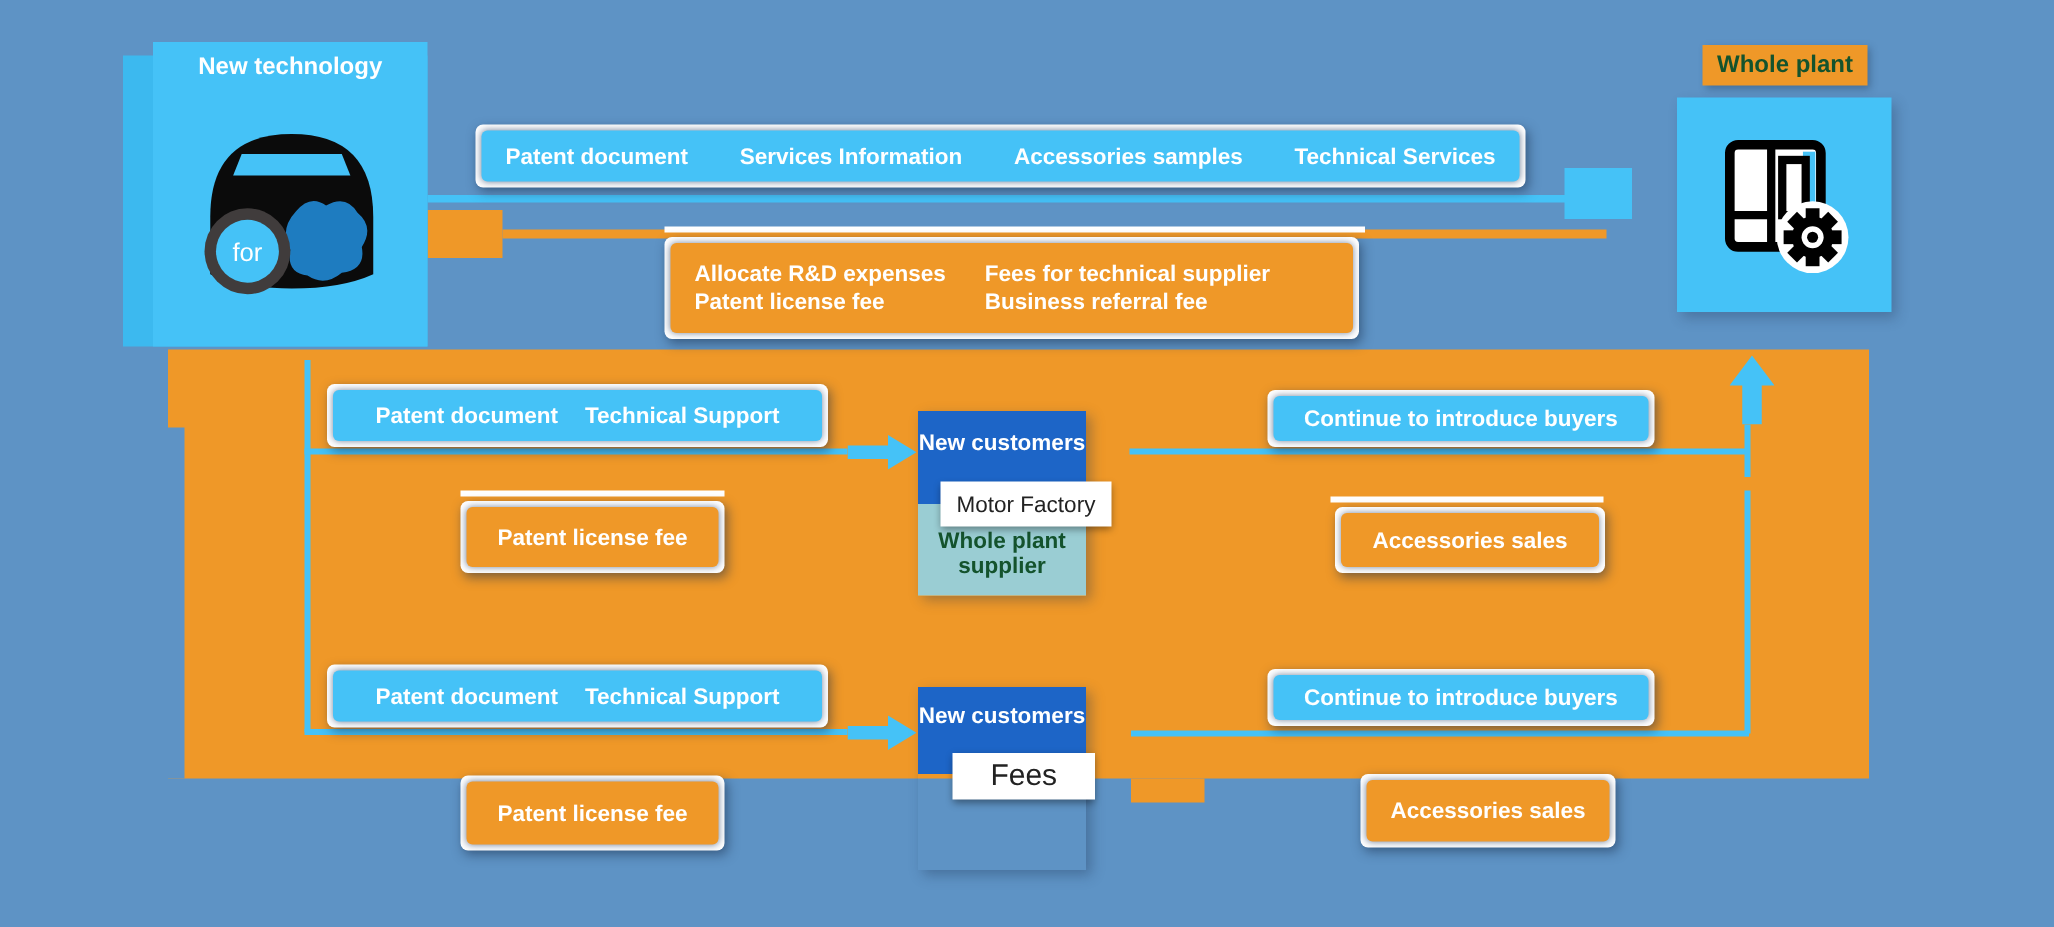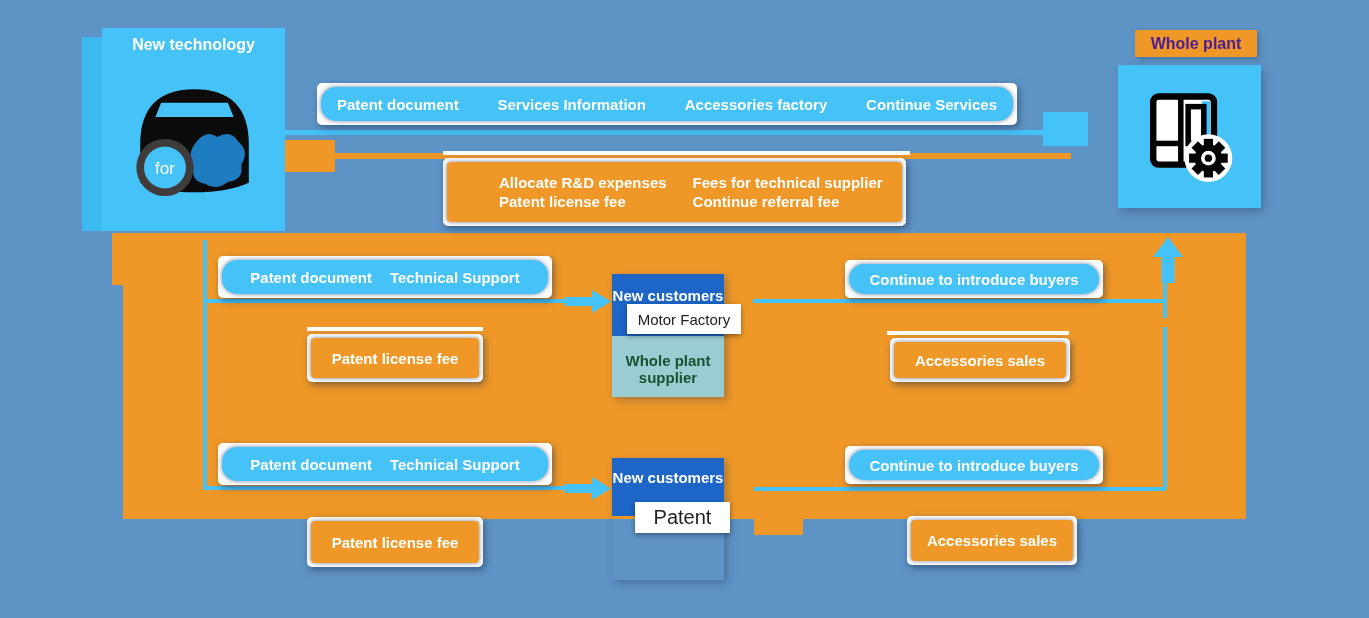--- a/index.html
+++ b/index.html
@@ -4,50 +4,50 @@
 <style>
   html,body{margin:0;padding:0;background:#5e93c5;}
   .stage{position:relative;width:1369px;height:618px;background:#5e93c5;overflow:hidden;
          font-family:"Liberation Sans",sans-serif;}
   .abs{position:absolute;}
   
   .frame{position:absolute;background:#fff;border-radius:5px;box-shadow:2px 3px 7px rgba(25,45,75,.5);}
   .frame>.inner{position:absolute;left:4px;top:4px;right:4px;bottom:4px;border-radius:4px;
       display:flex;align-items:center;justify-content:center;gap:18px;
       color:#fff;font-weight:600;font-size:15px;box-shadow:0 0 5px rgba(25,50,90,.6);}
-  .inner.cyan{background:#45c2f7;border-radius:15px;}
+  .inner.cyan{background:#45c2f7;}
   .inner.orange{background:#ef9828;}
   .whiteline{position:absolute;background:#fff;}
   .cyanline{position:absolute;background:#45c2f7;}
   .orangeline{position:absolute;background:#ef9828;}
 
   
   #nt-shadow{left:82px;top:37px;width:203px;height:194px;background:#3cb9ef;}
   #nt-box{left:102px;top:28px;width:183px;height:203px;background:#45c2f7;}
   #nt-title{position:absolute;left:0;top:8px;width:100%;text-align:center;color:#fff;
             font-size:16px;font-weight:600;}
   #helmet{position:absolute;left:20px;top:48px;width:145px;height:122px;}
 
   
-  #wp-label{left:1135px;top:30px;width:122px;height:27px;background:#ef9828;display:flex;
-            align-items:center;justify-content:center;color:#4c1d95;font-size:16px;font-weight:600;
+  #wp-label{left:1135px;top:30px;width:110px;height:27px;background:#ef9828;display:flex;
+            align-items:center;justify-content:center;color:#14532d;font-size:16px;font-weight:600;
             box-shadow:2px 2px 5px rgba(25,45,75,.35);text-align:right;}
   #wp-box{left:1118px;top:65px;width:143px;height:143px;background:#45c2f7;display:flex;
           align-items:center;justify-content:center;box-shadow:3px 4px 8px rgba(30,50,80,.3);}
 
   
   #topbar{left:317px;top:83px;width:700px;height:42px;}
   #topbar .inner{justify-content:space-between;padding:0 16px;gap:0;}
   #line-provide{left:285px;top:130px;width:803px;height:5px;}
   #sq-cyan{left:1043px;top:112px;width:45px;height:34px;background:#45c2f7;}
   #sq-orange{left:285px;top:140px;width:50px;height:32px;background:#ef9828;}
   #line-return{left:335px;top:153px;width:736px;height:6px;}
   #fees-topline{left:443px;top:151px;width:467px;height:4px;}
   #fees{left:443px;top:158px;width:463px;height:68px;}
-  #fees .inner{justify-content:flex-start;padding-left:52px;gap:26px;line-height:19px;text-align:left;}
+  #fees .inner{justify-content:flex-start;padding-left:16px;gap:26px;line-height:19px;text-align:left;}
 
   
   #container{left:112px;top:233px;width:1134px;height:286px;background:#ef9828;}
   #notch{left:112px;top:285px;width:11px;height:234px;background:#5e93c5;}
   #tab{left:754px;top:519px;width:49px;height:16px;background:#ef9828;}
 
   
   #vline-left{left:203px;top:240px;width:4px;height:248px;}
   #r1-lline{left:203px;top:299px;width:362px;height:4px;}
   #r1-rline{left:753px;top:299px;width:413px;height:4px;}
@@ -72,21 +72,21 @@
   .cust{position:absolute;width:112px;box-shadow:3px 3px 8px rgba(30,50,80,.35);}
   .cust .head{position:absolute;left:0;right:0;top:0;background:#1d65c7;color:#fff;
               font-weight:600;font-size:15px;text-align:center;box-sizing:border-box;}
   .cust .body{position:absolute;left:0;right:0;color:#14532d;font-weight:600;font-size:15px;
               text-align:center;line-height:17px;box-sizing:border-box;}
   .cust .tag{position:absolute;background:#fff;color:#222;display:flex;align-items:center;
              justify-content:center;box-shadow:0 2px 5px rgba(0,0,0,.4);}
   #cust1{left:612px;top:274px;height:123px;}
   #cust1 .head{height:62px;padding-top:13px;}
   #cust1 .body{top:62px;height:61px;background:#9acdd3;padding-top:16px;}
-  #cust1 .tag{left:15px;top:30px;width:114px;height:30px;font-size:15px;}
+  #cust1 .tag{left:15px;top:47px;width:114px;height:30px;font-size:15px;}
   #cust2{left:612px;top:458px;height:122px;}
   #cust2 .head{height:58px;padding-top:11px;}
   #cust2 .body{top:58px;height:64px;background:#8ec2c9;padding-top:24px;}
   #cust2 .tag{left:23px;top:44px;width:95px;height:31px;font-size:20px;}
 
   .arrow{position:absolute;}
 </style>
 </head>
 <body>
 
@@ -134,35 +134,35 @@
       </g>
       <circle cx="70" cy="73" r="8" fill="#ffffff"></circle>
       <circle cx="70" cy="73" r="4" fill="#000000"></circle>
     </svg>
   </div>
 
   <div class="frame" id="topbar">
     <div class="inner cyan">
       <span>Patent document</span>
       <span>Services Information</span>
-      <span>Accessories factory</span>
-      <span>Continue Services</span>
+      <span>Accessories samples</span>
+      <span>Technical Services</span>
     </div>
   </div>
 
   <div class="whiteline" id="fees-topline"></div>
   <div class="frame" id="fees">
     <div class="inner orange">
       <div>
         <div>Allocate R&amp;D expenses</div>
         <div>Patent license fee</div>
       </div>
       <div>
         <div>Fees for technical supplier</div>
-        <div>Continue referral fee</div>
+        <div>Business referral fee</div>
       </div>
     </div>
   </div>
 
   <div class="cyanline" id="vline-left"></div>
   <div class="cyanline" id="r1-lline"></div>
   <div class="cyanline" id="r1-rline"></div>
   <div class="cyanline" id="r2-lline"></div>
   <div class="cyanline" id="r2-rline"></div>
   <div class="cyanline" id="vline-r-a"></div>
@@ -213,21 +213,21 @@
   <svg class="arrow" style="left:565px;top:477px" width="46" height="23" viewBox="0 0 46 23">
     <polygon points="0,7 27,7 27,0 46,11.5 27,23 27,16 0,16" fill="#45c2f7"></polygon>
   </svg>
   <div class="frame" id="pl2">
     <div class="inner orange">
         <span>Patent license fee</span>
       </div>
   </div>
   <div class="cust" id="cust2">
     <div class="head">New customers</div>
-    <div class="tag">Patent</div>
+    <div class="tag">Fees</div>
   </div>
   <div class="frame" id="r2-right">
     <div class="inner cyan">
         <span>Continue to introduce buyers</span>
       </div>
   </div>
   <div class="frame" id="acc2">
     <div class="inner orange">
         <span>Accessories sales</span>
       </div>

